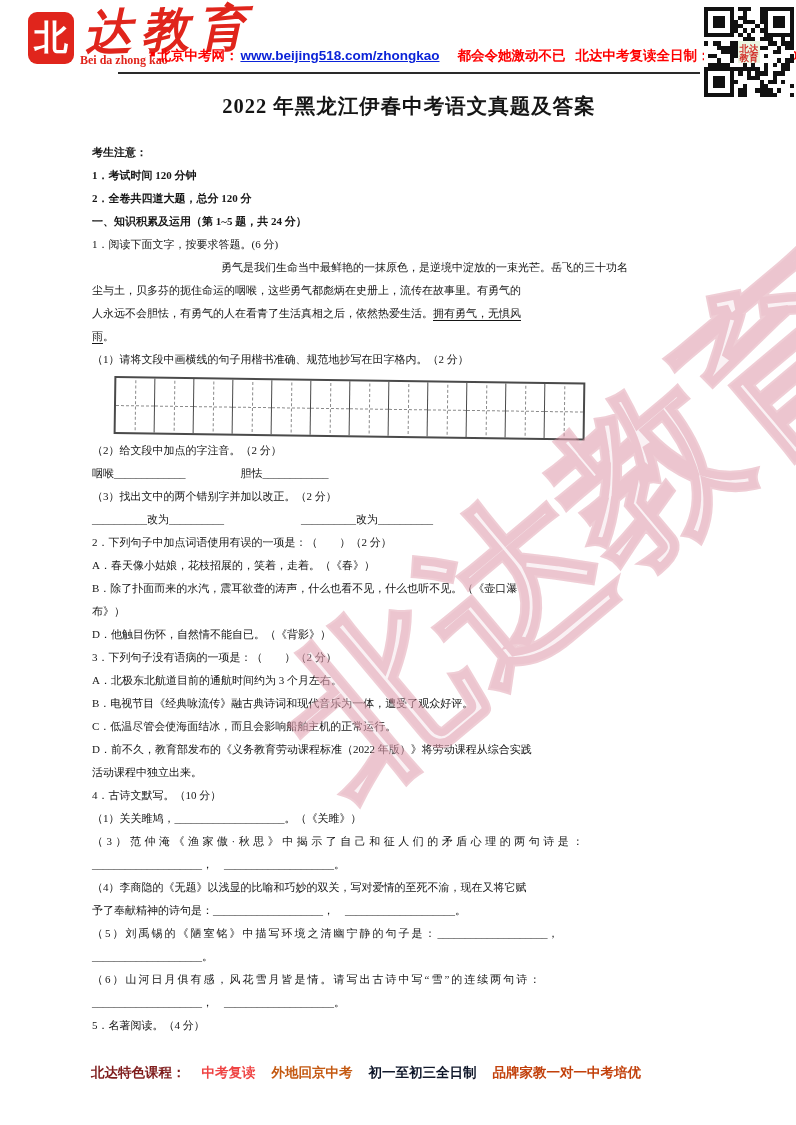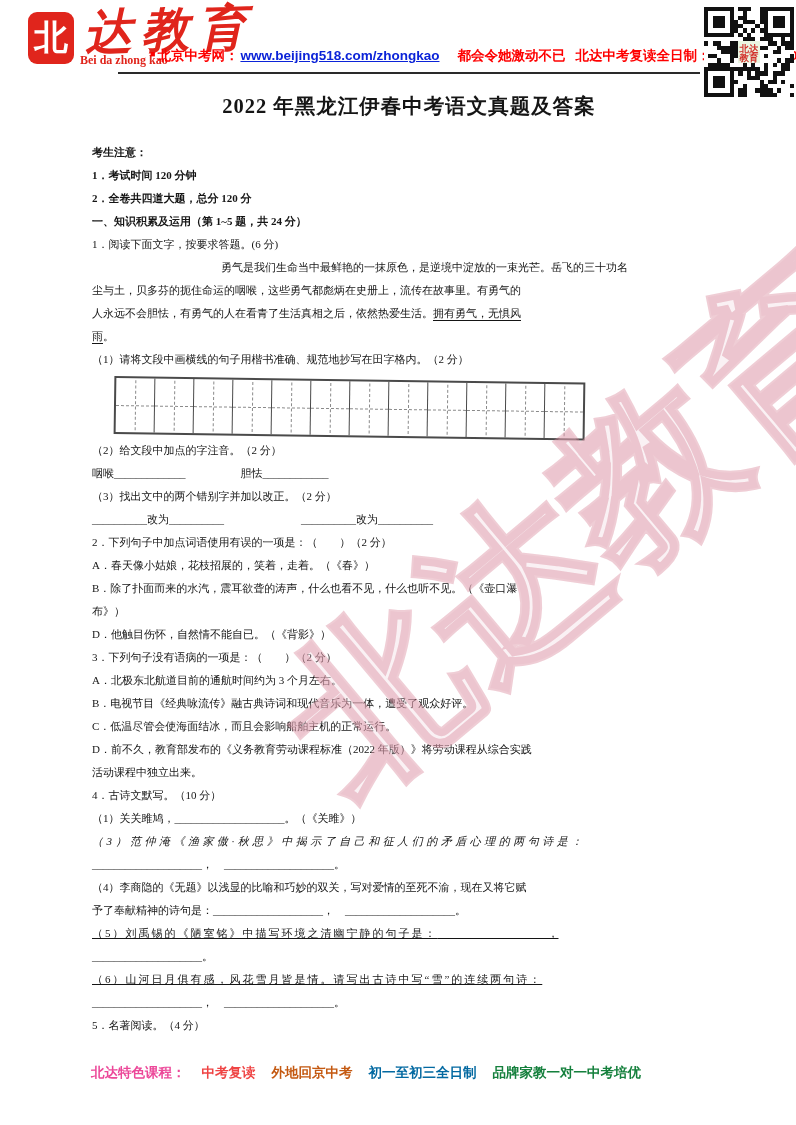--- a/index.html
+++ b/index.html
@@ -23,22 +23,22 @@
   .rule{position:absolute;left:118px;right:96px;top:72px;border-top:2px solid #2a2a2a;}
   .qr{position:absolute;right:2px;top:7px;width:90px;height:90px;shape-rendering:crispEdges;}
 
   
   .content{position:absolute;left:92px;top:80px;width:634px;}
   .title{margin:12px 0 21px 0;text-align:center;font-size:20.5px;font-weight:bold;
         letter-spacing:1px;white-space:nowrap;}
   .line{height:23px;line-height:23px;font-size:11px;white-space:nowrap;}
   .bold{font-weight:bold;}
   .indent{text-indent:31px;text-align:center;}
-  .spread{letter-spacing:2px;text-decoration:underline;}
-  .spread-wide{letter-spacing:3.5px;font-style:italic;}
+  .spread{letter-spacing:2px;}
+  .spread-wide{letter-spacing:3.5px;}
   .u{text-decoration:underline;text-underline-offset:3px;}
   .plain{letter-spacing:0;}
 
   
   .tzg{display:flex;width:max-content;border:2px solid #4a4a4a;margin:5px 0 5px 22px;
         transform:rotate(0.8deg);transform-origin:0 50%;background:#fff;}
   .tzg-cell{width:38px;height:54px;border-right:1px solid #4a4a4a;position:relative;}
   .tzg-cell:last-child{border-right:none;}
   .tzg-cell::before{content:"";position:absolute;top:2px;bottom:2px;left:50%;border-left:1px dashed #8a8a8a;}
   .tzg-cell::after{content:"";position:absolute;left:0;right:0;top:50%;border-top:1px dashed #8a8a8a;}
@@ -266,15 +266,15 @@
         <div class="line spread"><span>（6）山河日月俱有感，风花雪月皆是情。请写出古诗中写“雪”的连续两句诗：</span></div>
         <div class="line"><span>____________________，　____________________。</span></div>
         <div class="line"><span>5．名著阅读。（4 分）</span></div>
       </div>
   </main>
 
   <div class="watermark">
     <span>北达教育</span>
   </div>
 
-  <footer class="footer" id="footer-line"><span class="f-seg" style="color: #ec4899; margin-top: 16px;">北达特色课程：</span><span class="f-seg" style="color: #ef4444;">中考复读</span><span class="f-seg" style="color: rgb(196, 89, 17);">外地回京中考</span><span class="f-seg" style="color: #0369a1;">初一至初三全日制</span><span class="f-seg" style="color: #15803d;">品牌家教一对一中考培优</span></footer>
+  <footer class="footer" id="footer-line"><span class="f-seg" style="color: #7f1d1d; margin-top: 16px;">北达特色课程：</span><span class="f-seg" style="color: #ef4444;">中考复读</span><span class="f-seg" style="color: rgb(196, 89, 17);">外地回京中考</span><span class="f-seg" style="color: #0f172a;">初一至初三全日制</span><span class="f-seg" style="color: #c2410c;">品牌家教一对一中考培优</span></footer>
 
 </div>
 
 </body></html>

